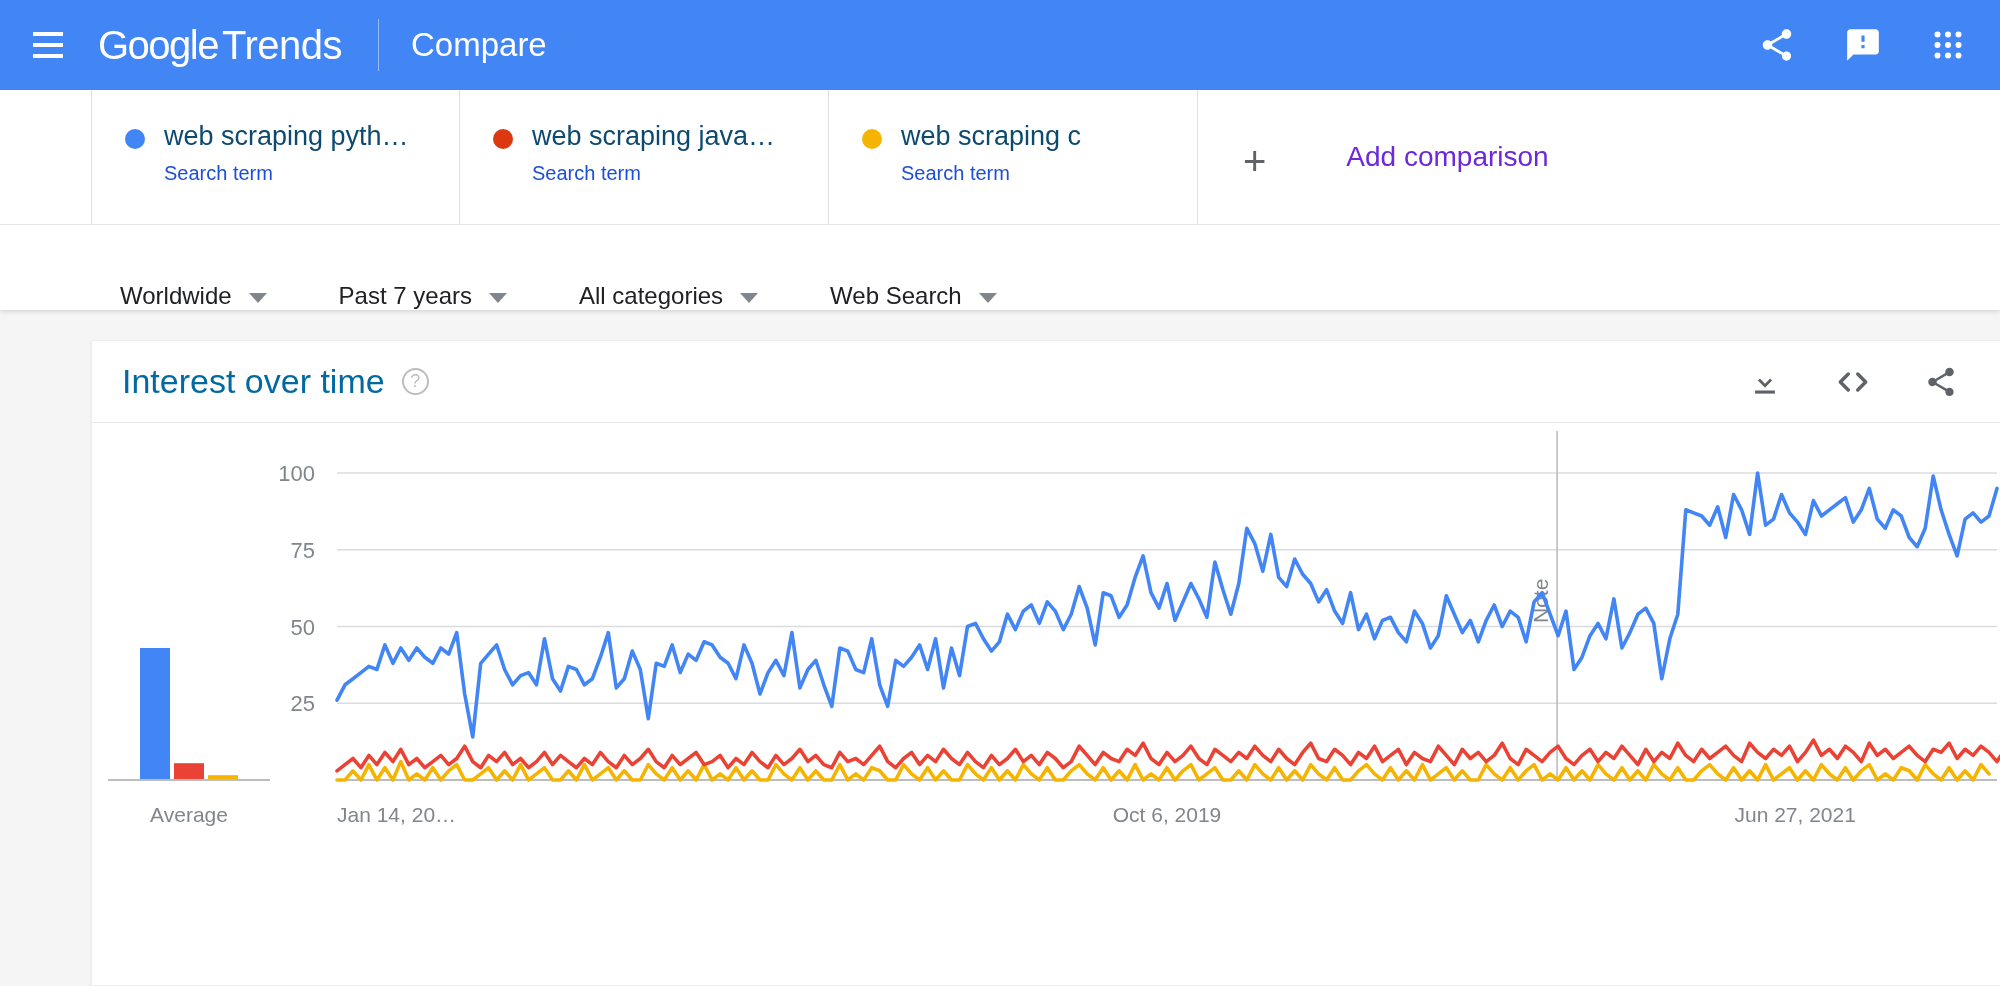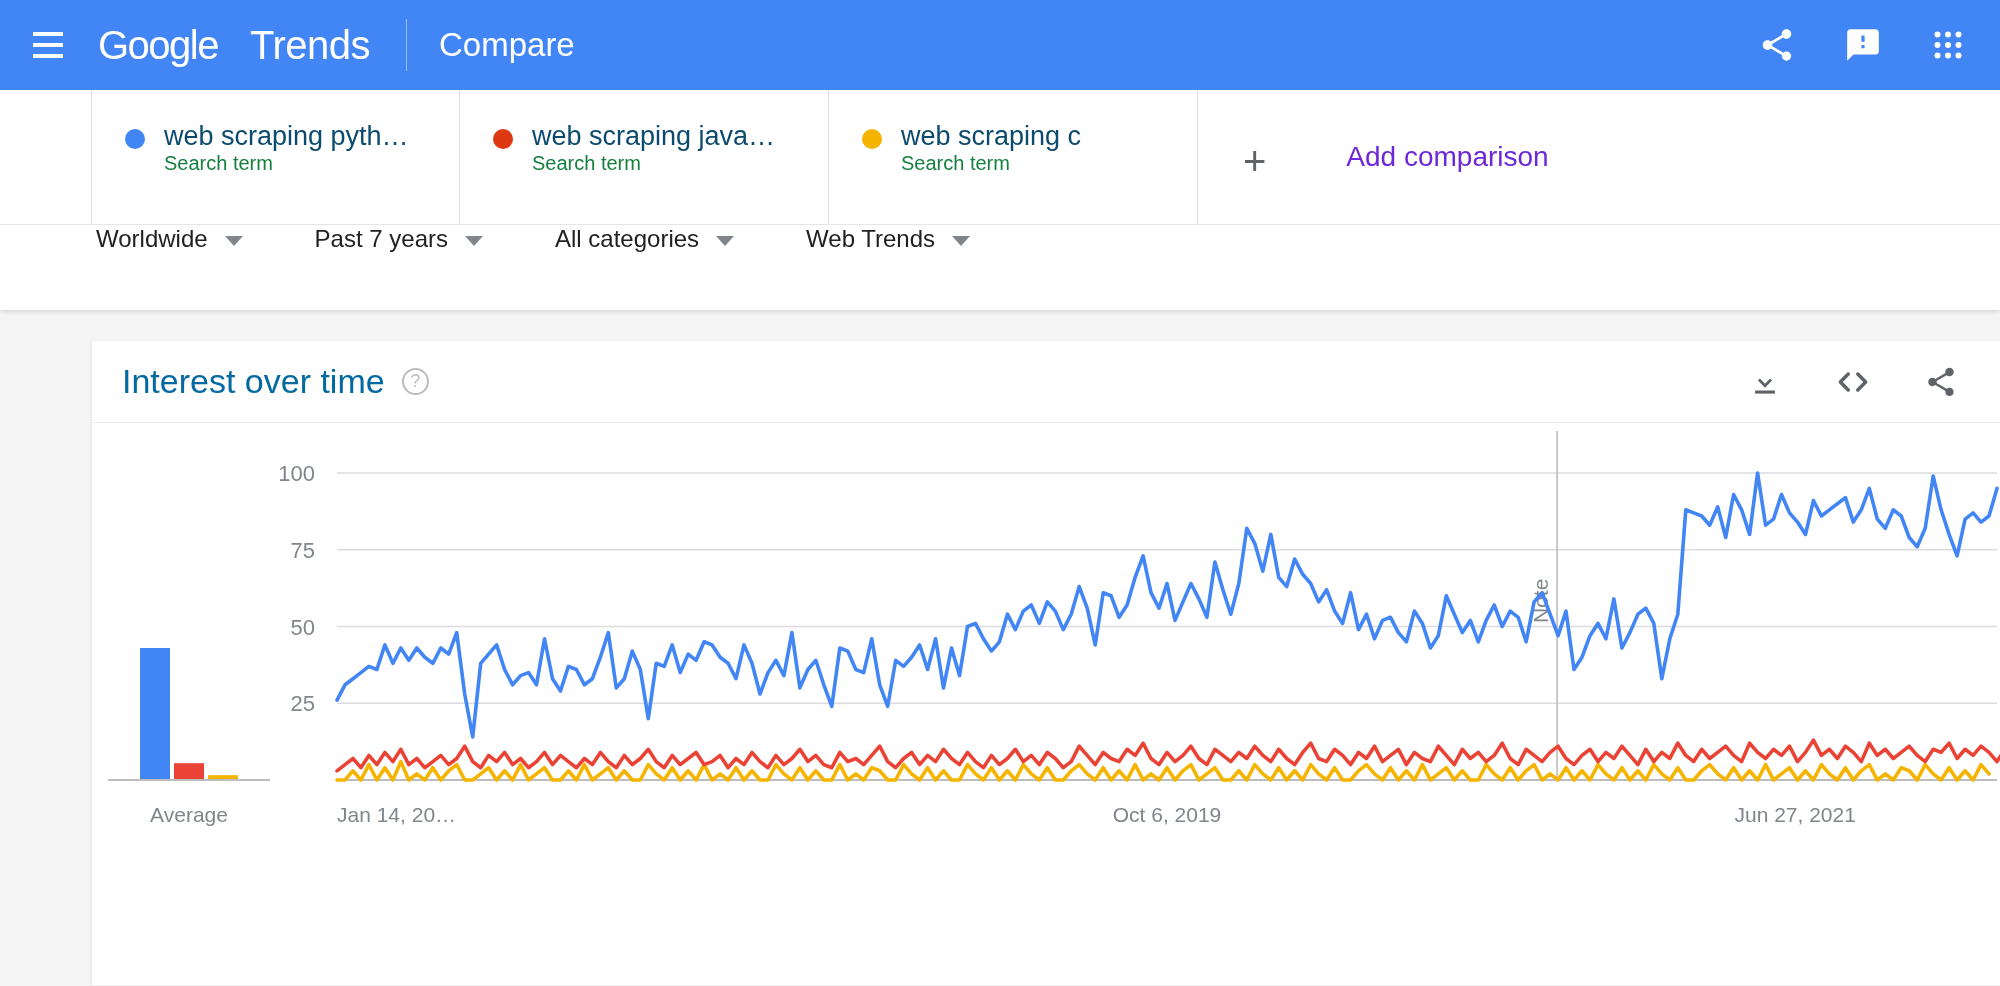--- a/index.html
+++ b/index.html
@@ -38,21 +38,20 @@
     border-radius: 0px;
   }
   .logo {
     font-size: 40px;
     color: #fff;
     letter-spacing: -0.5px;
     white-space: nowrap;
     display: flex;
     align-items: baseline;
     margin-left: 4px;
-    gap: 28px;
   }
   .logo .g-word { font-weight: 500; letter-spacing: -1.5px; }
   .logo .t-word { font-weight: 400; letter-spacing: -0.5px; margin-left: 4px;}
   .divider-v {
     width: 1px; height: 52px;
     background: rgba(255,255,255,0.45);
     margin: 0 32px 0 36px;
   }
   .page-title {
     font-size: 33px;
@@ -91,21 +90,22 @@
   }
   .term-name {
     font-size: 27px;
     color: #0c4a6e;
     line-height: 1.1;
     white-space: nowrap;
     overflow: hidden;
   }
   .term-sub {
     font-size: 20px;
-    color: #15803d;
+    color: #1d4ed8;
+    margin-top: 10px;
   }
   .add-comp {
     flex: 1;
     display: flex;
     align-items: center;
     padding-left: 45px;
     cursor: pointer;
     color: #5f6368;
   }
   .plus-icon {
@@ -116,22 +116,22 @@
     margin-right: 32px;
     margin-top: 8px;
   }
   .add-comp-label { font-size: 28px; color: #6d28d9; margin-left: 48px; }
 
   
   .filters {
     height: 85px;
     background: #fff;
     display: flex;
-    align-items: flex-start;
-    padding-left: 96px;
+    align-items: flex-end;
+    padding-left: 120px;
     box-shadow: 0 2px 4px rgba(0,0,0,0.12);
     position: relative;
     z-index: 10;
   }
   .filter {
     display: flex;
     align-items: center;
     margin-right: 72px;
     cursor: pointer;
     white-space: nowrap;
@@ -267,21 +267,21 @@
   </div>
   <div class="filter">
     <span class="filter-label">Past 7 years</span>
     <span class="caret"></span>
   </div>
   <div class="filter">
     <span class="filter-label">All categories</span>
     <span class="caret"></span>
   </div>
   <div class="filter">
-    <span class="filter-label">Web Trends</span>
+    <span class="filter-label">Web Search</span>
     <span class="caret"></span>
   </div>
 </div>
 
 <div class="content">
   <div class="card">
 
     <div class="card-head">
       <div class="card-title">Interest over time</div>
       <div class="help-circle">?</div>

